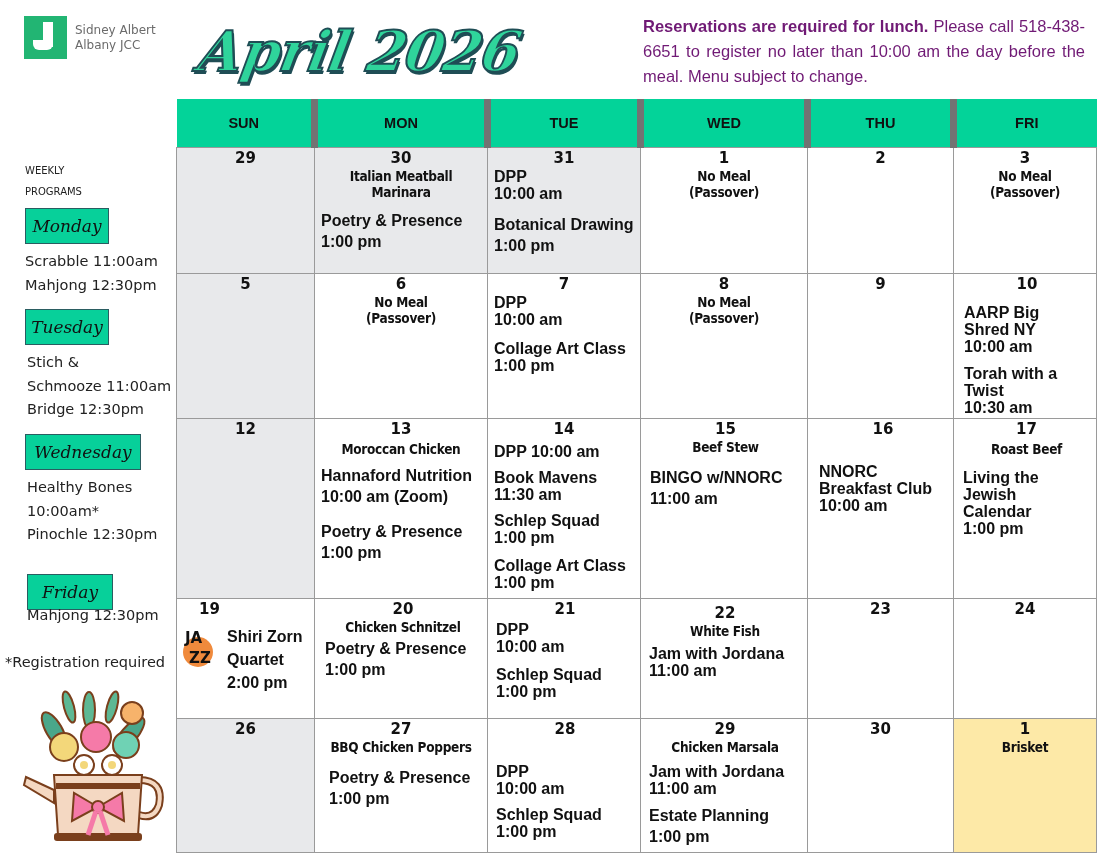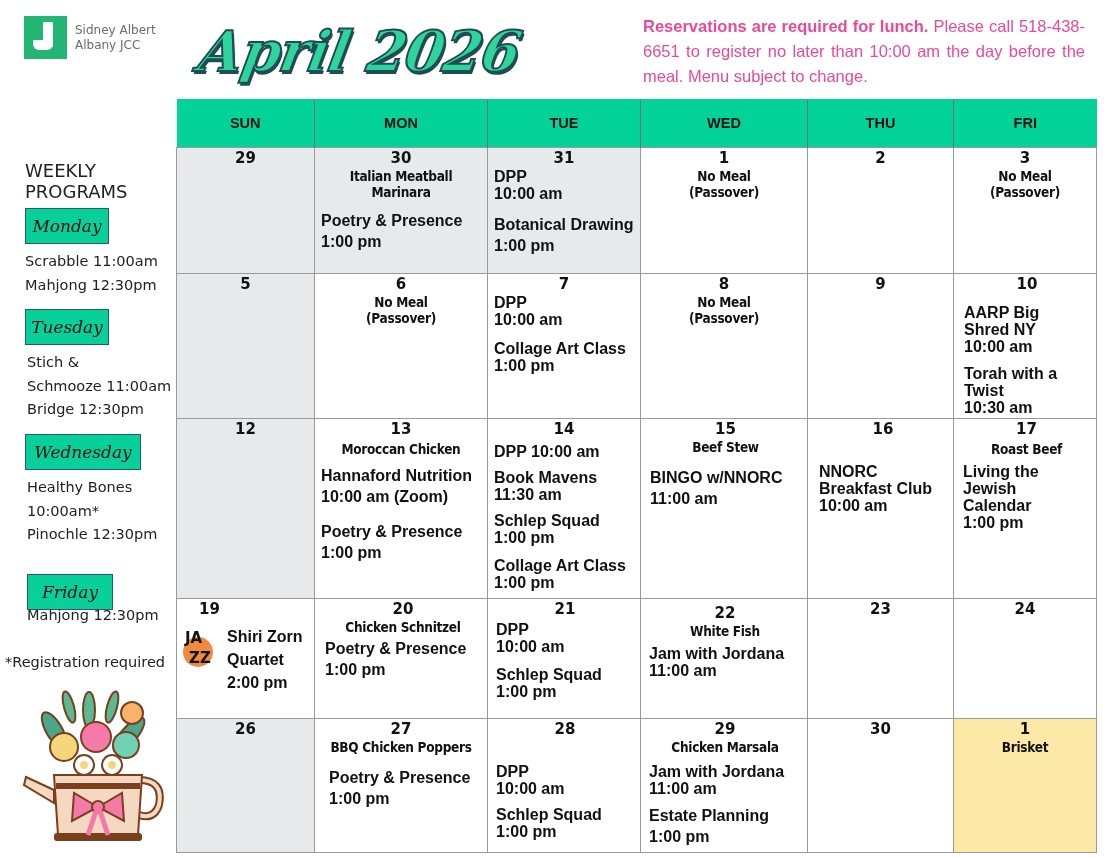--- a/index.html
+++ b/index.html
@@ -12,36 +12,36 @@
   .logo-mark::before { content: ""; position: absolute; left: 19px; top: 6px; width: 10px; height: 25px; background: #fff; }
   .logo-mark::after { content: ""; position: absolute; left: 9px; top: 24px; width: 20px; height: 10px; background: #fff; border-radius: 0 0 6px 6px; }
   .logo-text { margin-left: 8px; font-family: "DejaVu Sans", sans-serif; font-size: 12px; line-height: 15px; color: #6b6b6b; }
 
   
   .title { position: absolute; left: 200px; top: 18px; font-family: "DejaVu Serif", serif; font-style: italic; font-weight: bold;
     font-size: 56px; line-height: 66px; color: #2fd49b; letter-spacing: -1px;
     -webkit-text-stroke: 2px #1f4d55; text-shadow: 2px 3px 0 #1f4d55; transform: skewX(-10deg); }
 
   
-  .notice { position: absolute; left: 643px; top: 14px; width: 442px; font-size: 16.5px; line-height: 25px; text-align: justify; color: #ec4899; }
+  .notice { position: absolute; left: 643px; top: 14px; width: 442px; font-size: 16.5px; line-height: 25px; text-align: justify; color: #701a75; }
   .notice b { font-weight: bold; }
 
   
   .sidebar { position: absolute; left: 0; top: 158px; width: 176px; font-family: "DejaVu Sans", sans-serif; font-size: 14px; color: #222; }
-  .weekly { position: absolute; left: 25px; top: 2px; font-size: 18px; line-height: 21px; }
+  .weekly { position: absolute; left: 25px; top: 2px; font-size: 10px; line-height: 21px; }
   .day-tag { position: absolute; left: 25px; height: 36px; background: #07d09a; border: 1px solid #2a5d61;
     font-family: "DejaVu Serif", serif; font-style: italic; font-size: 17px; display: flex; align-items: center; justify-content: center; color: #111; }
   .prog { position: absolute; left: 25px; font-size: 14.5px; line-height: 23.5px; }
   .reg-note { position: absolute; left: 5px; top: 496px; font-size: 14.5px; }
 
   .watering-can { position: absolute; left: 14px; top: 685px; width: 150px; height: 160px; }
 
   
   .calendar { position: absolute; left: 176px; top: 99px; width: 920px; border-collapse: collapse; table-layout: fixed; }
-  .calendar th { background: #03d399; height: 48px; font-size: 14.5px; font-weight: bold; border-left: 1px solid #737373; color: #111; }
+  .calendar th { background: #03d399; height: 48px; font-size: 14.5px; font-weight: bold; border-left: 7px solid #737373; color: #111; }
   .calendar th:first-child { border-left: none; }
   .calendar td { border: 1px solid #9a9a9a; vertical-align: top; padding: 2px 6px; font-size: 16px; line-height: 17px; position: relative; }
   .calendar td.grey { background: #e8e9eb; }
   .calendar td.yellow { background: #fde9a7; }
   .dnum { font-family: "DejaVu Sans", sans-serif; font-weight: bold; font-size: 15px; text-align: center; line-height: 16px; margin-bottom: 2px; }
   .meal { font-family: "DejaVu Sans Condensed", "DejaVu Sans", sans-serif; font-weight: bold; font-size: 13.5px; text-align: center; line-height: 16px; letter-spacing: -0.3px; }
   .ev { font-weight: bold; font-size: 16px; line-height: 17px; margin-top: 8px; }
   .ev .nm { display: block; }
   .ev .tm { display: block; }
   .jazz-wrap { display: flex; align-items: flex-start; margin-top: 8px; }
@@ -273,21 +273,21 @@
       <td style="padding-left:11px;">
         <div class="dnum">16</div>
         <div class="ev" style="margin-top:26px;padding-right:8px;">
           <span class="nm">NNORC Breakfast Club</span>
           <span class="tm">10:00 am</span>
         </div>
       </td>
       <td style="padding-left:9px;">
         <div class="dnum">17</div>
         <div class="meal" style="margin-top:4px;">Roast Beef</div>
-        <div class="ev" style="margin-top:6px;padding-right:50px;">
+        <div class="ev" style="margin-top:12px;padding-right:50px;">
           <span class="nm">Living the Jewish Calendar</span>
           <span class="tm">1:00 pm</span>
         </div>
       </td>
     </tr>
 
     <tr style="height:120px">
       <td style="padding-left:4px;">
         <div class="dnum" style="text-align:left;padding-left:18px;">19</div>
         <div class="jazz-wrap">

